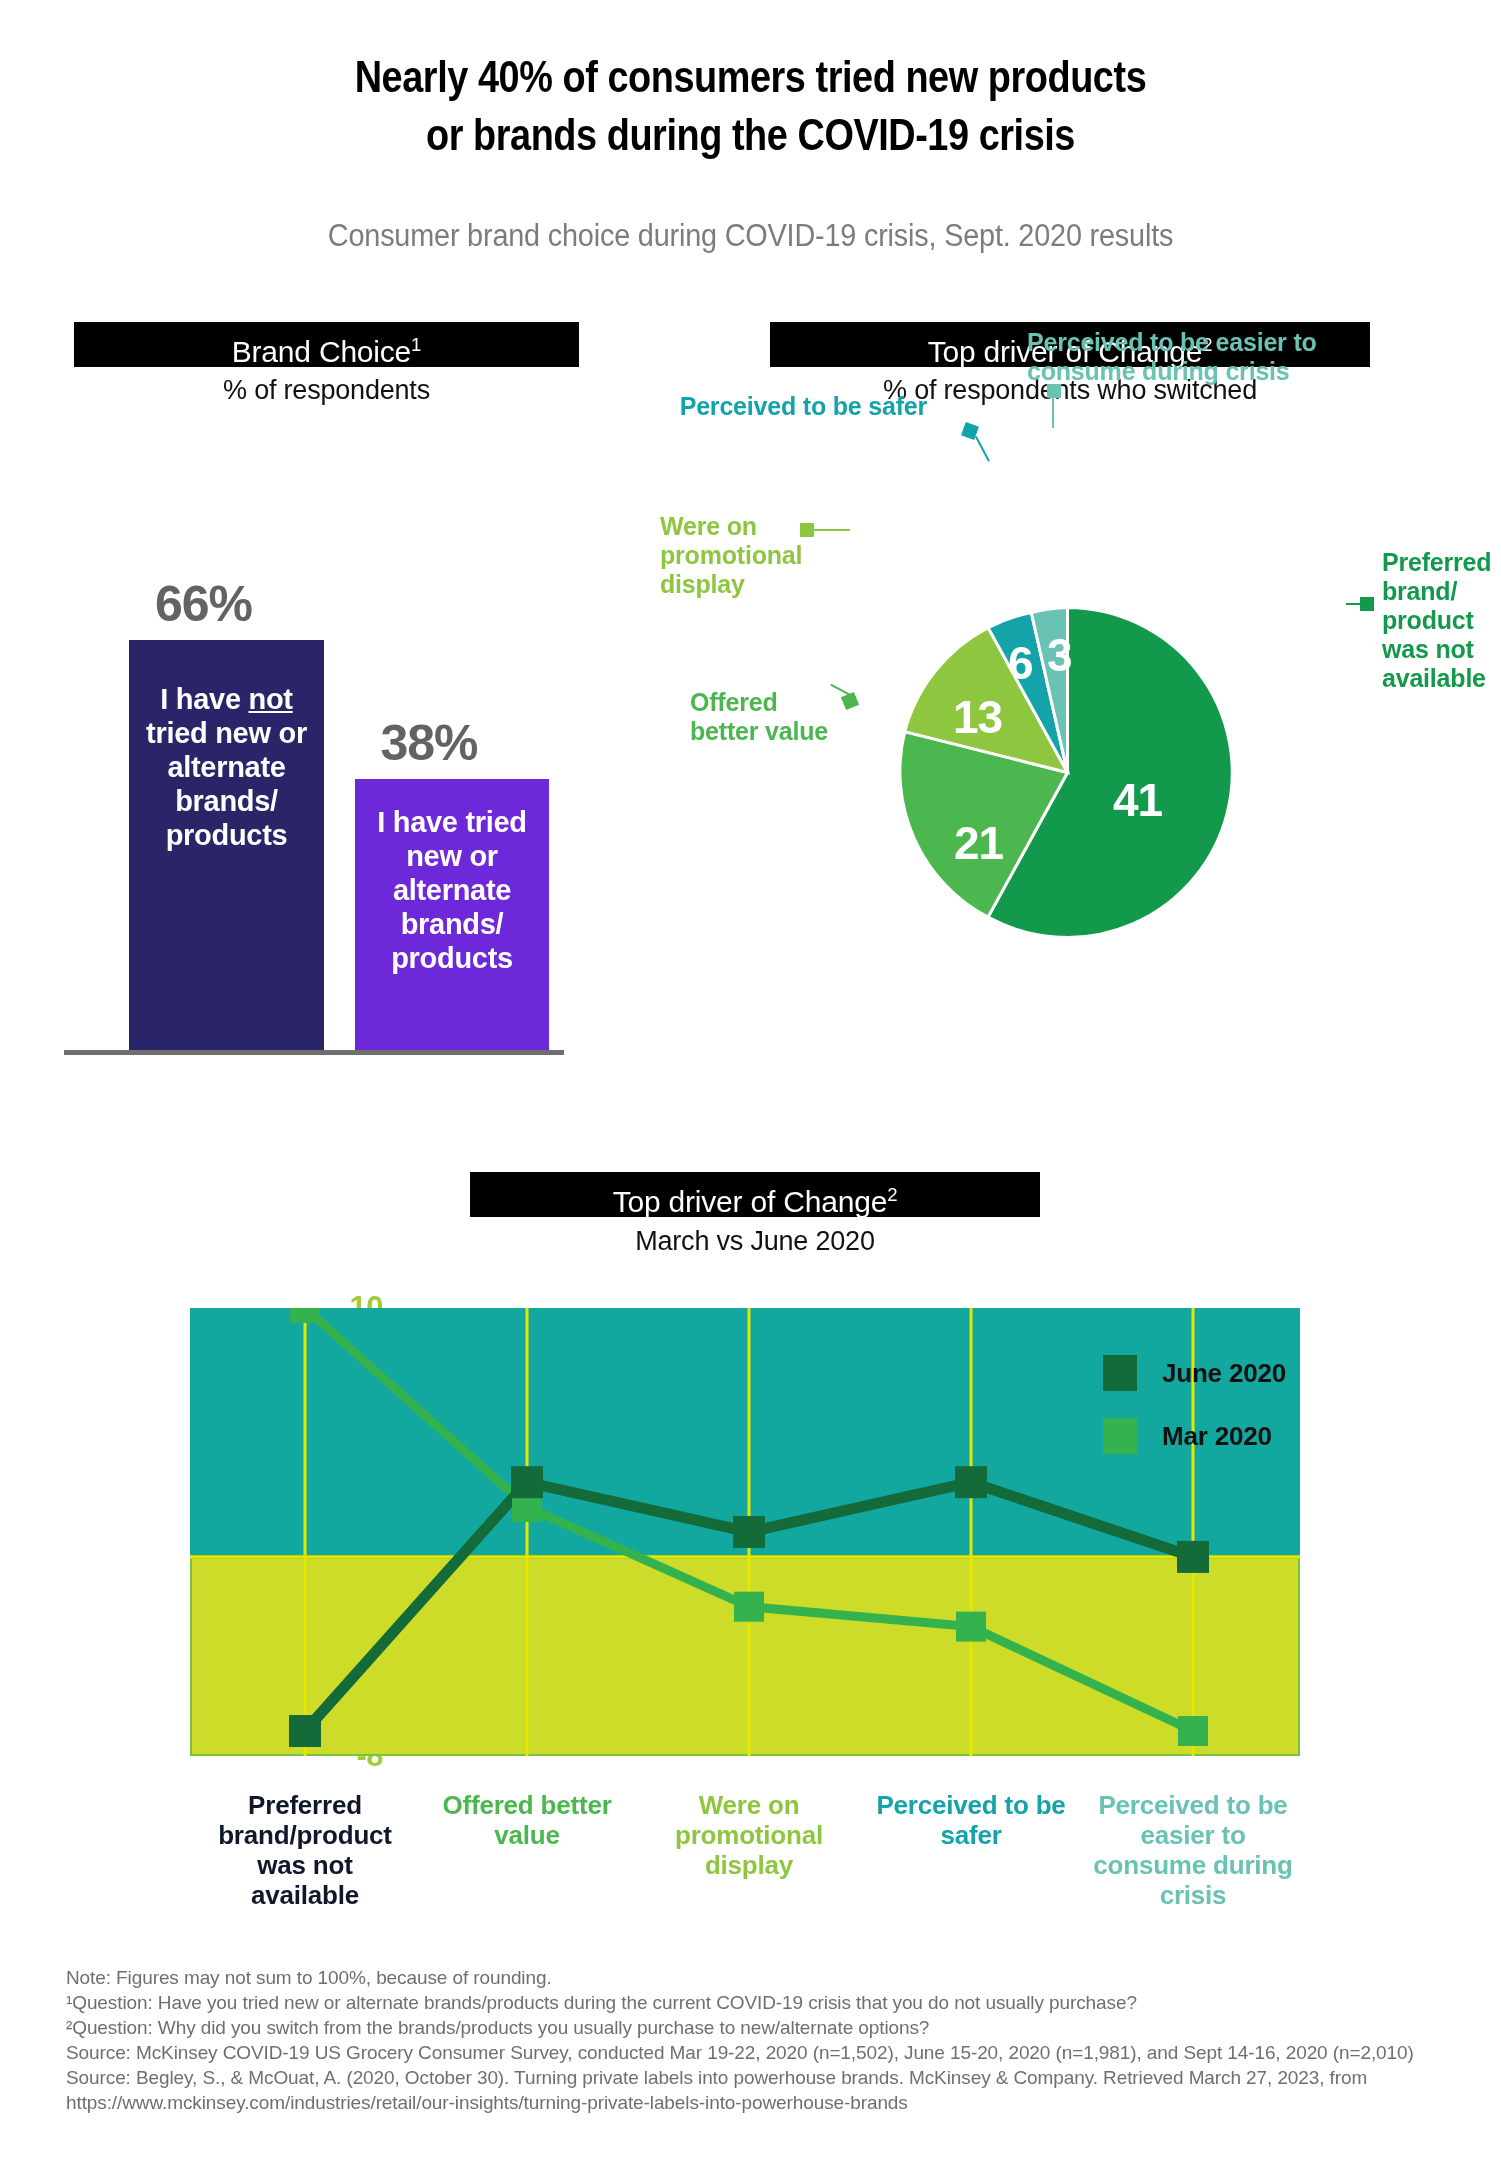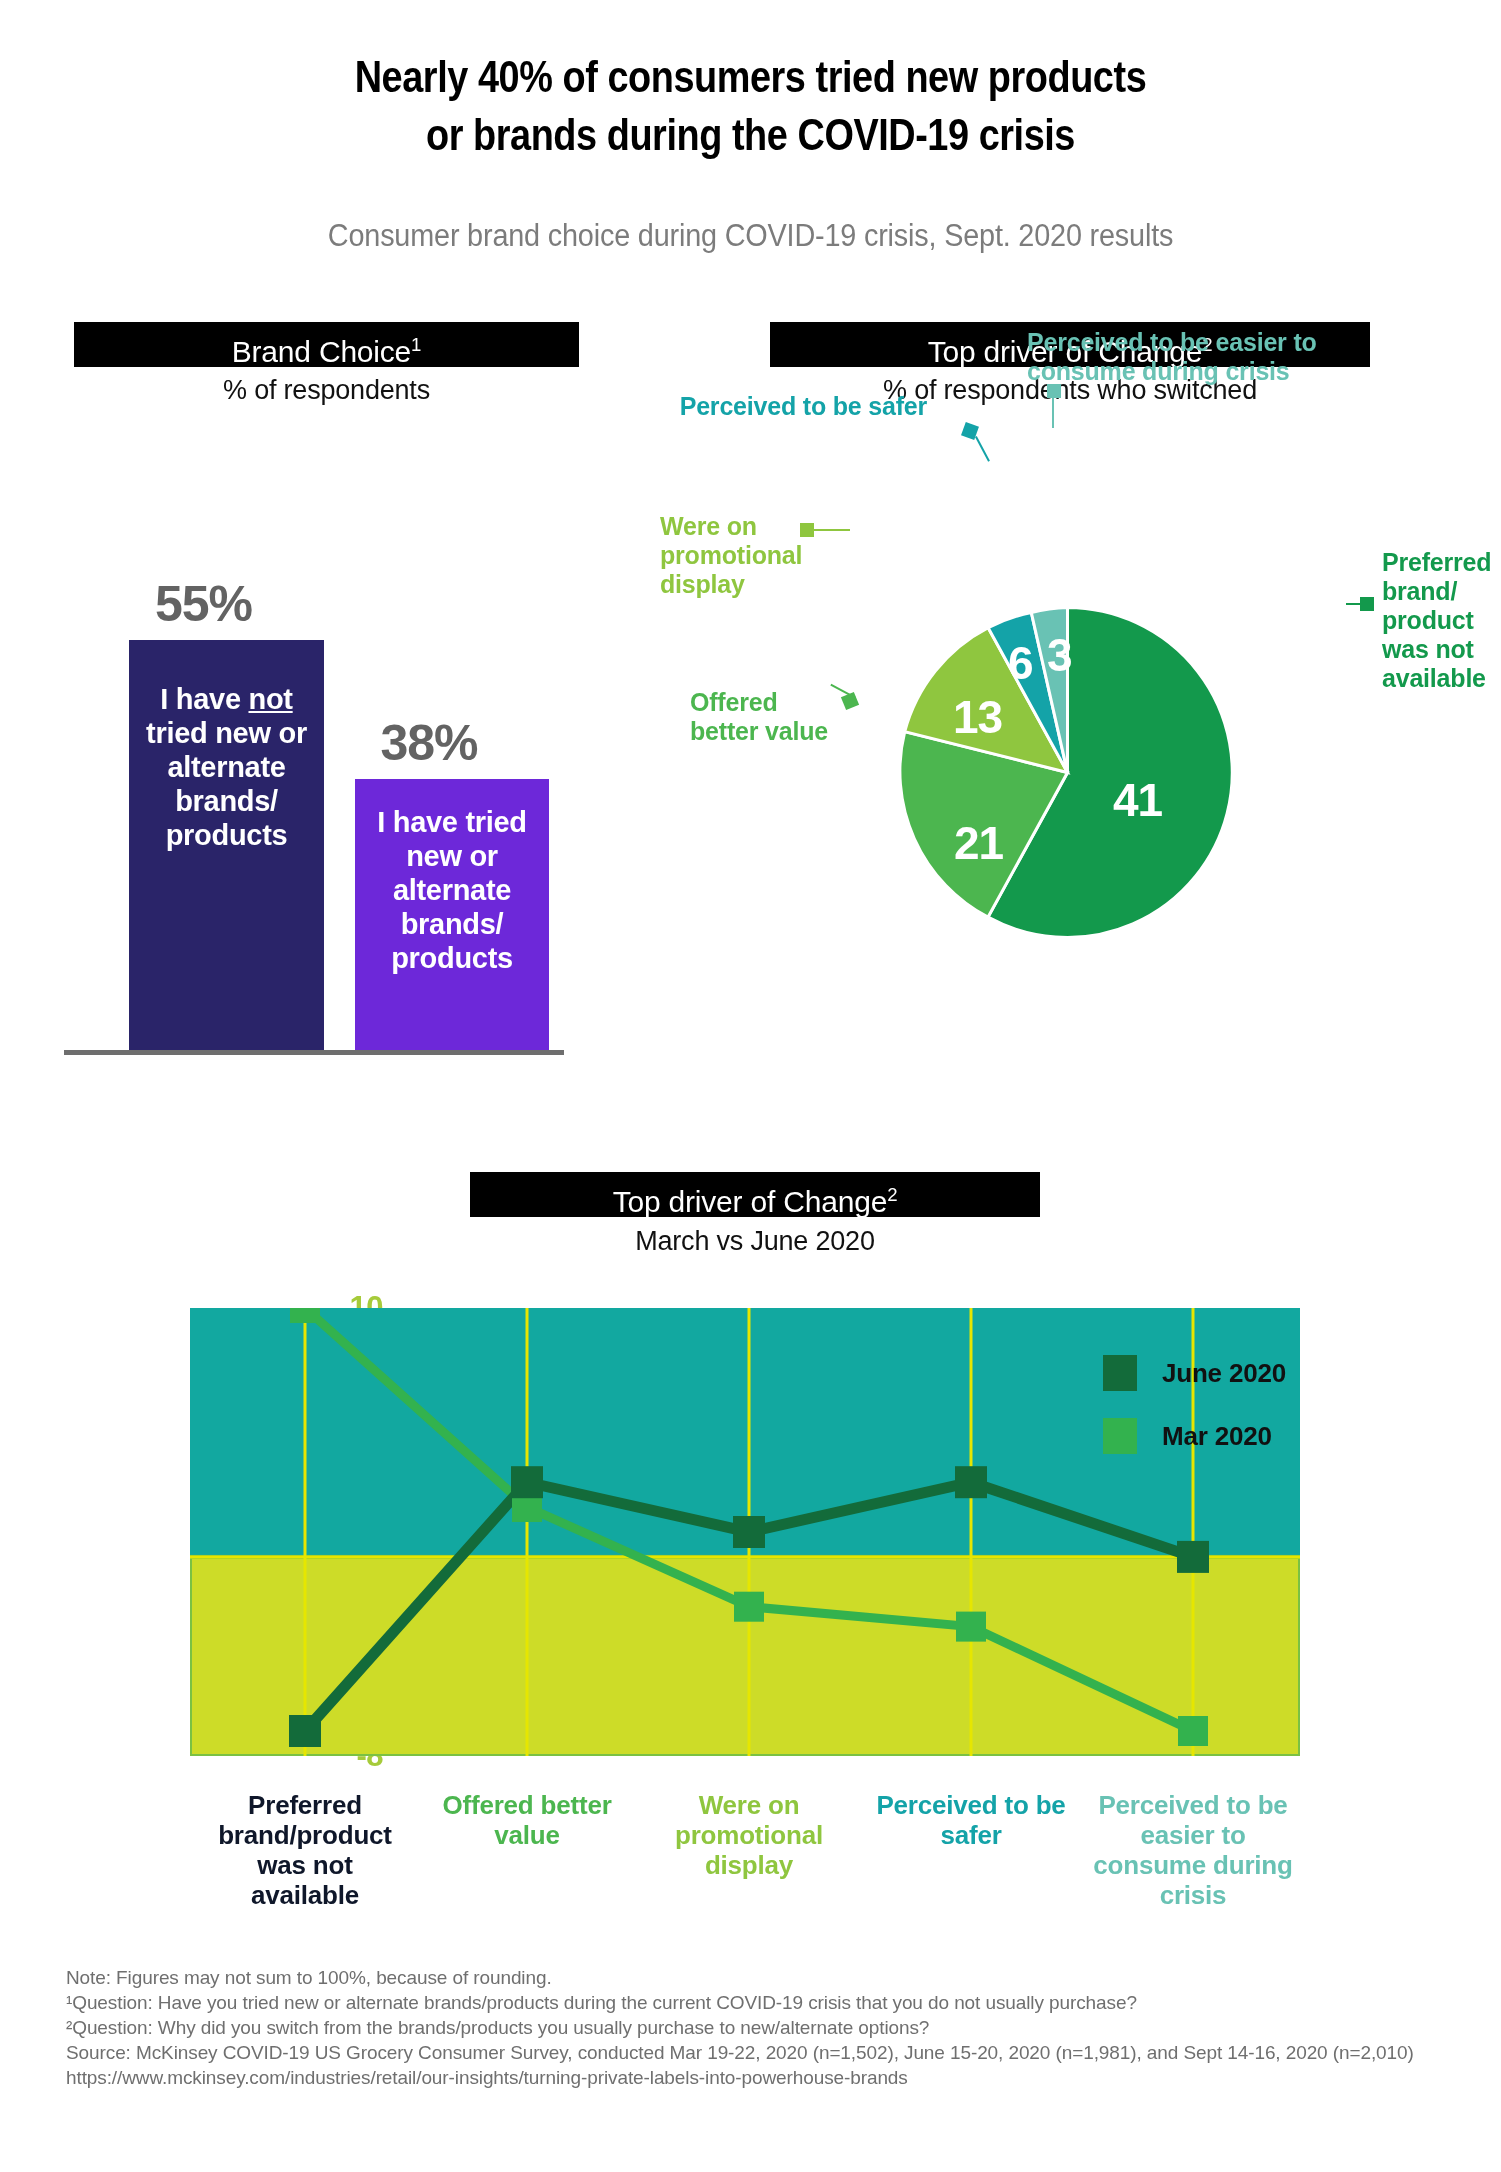--- a/index.html
+++ b/index.html
@@ -180,21 +180,21 @@
 <div class="abs hdr-bar" id="hdr-brand-bar">
   <span>Brand Choice</span><sup>1</sup>
 </div>
 <div class="abs hdr-sub" id="hdr-brand-sub">% of respondents</div>
 
 <div class="abs hdr-bar" id="hdr-driver-bar">
   <span>Top driver of Change</span><sup>2</sup>
 </div>
 <div class="abs hdr-sub" id="hdr-driver-sub">% of respondents who switched</div>
 
-<div class="abs bar-value" id="val-62">55%</div>
+<div class="abs bar-value" id="val-62">66%</div>
 <div class="abs bar-value" id="val-38">38%</div>
 
 <div class="abs bar" id="bar-not">
   <span>I have </span><span class="u">not</span><span> tried new or alternate brands/ products</span>
 </div>
 <div class="abs bar" id="bar-tried">
   <span>I have tried new or alternate brands/ products</span>
 </div>
 <div class="abs" id="bar-baseline"></div>
 
@@ -295,14 +295,15 @@
 <div class="xcat" style="left:422px; color:#4cb64f;">Offered better value</div>
 <div class="xcat" style="left:644px; color:#8fc63f;">Were on promotional display</div>
 <div class="xcat" style="left:866px; color:#14a3a8;">Perceived to be safer</div>
 <div class="xcat" style="left:1088px; color:#69c2b4;">Perceived to be easier to consume during crisis</div>
 
 <div class="abs" id="notes">
   <div>Note: Figures may not sum to 100%, because of rounding.</div>
   <div>¹Question: Have you tried new or alternate brands/products during the current COVID-19 crisis that you do not usually purchase?</div>
   <div>²Question: Why did you switch from the brands/products you usually purchase to new/alternate options?</div>
   <div>Source: McKinsey COVID-19 US Grocery Consumer Survey, conducted Mar 19-22, 2020 (n=1,502), June 15-20, 2020 (n=1,981), and Sept 14-16, 2020 (n=2,010)</div>
+  <div>Source: Begley, S., &amp; McOuat, A. (2020, October 30). Turning private labels into powerhouse brands. McKinsey &amp; Company. Retrieved March 27, 2023, from</div>
   <div>https://www.mckinsey.com/industries/retail/our-insights/turning-private-labels-into-powerhouse-brands</div>
 </div>
 
 </body></html>

